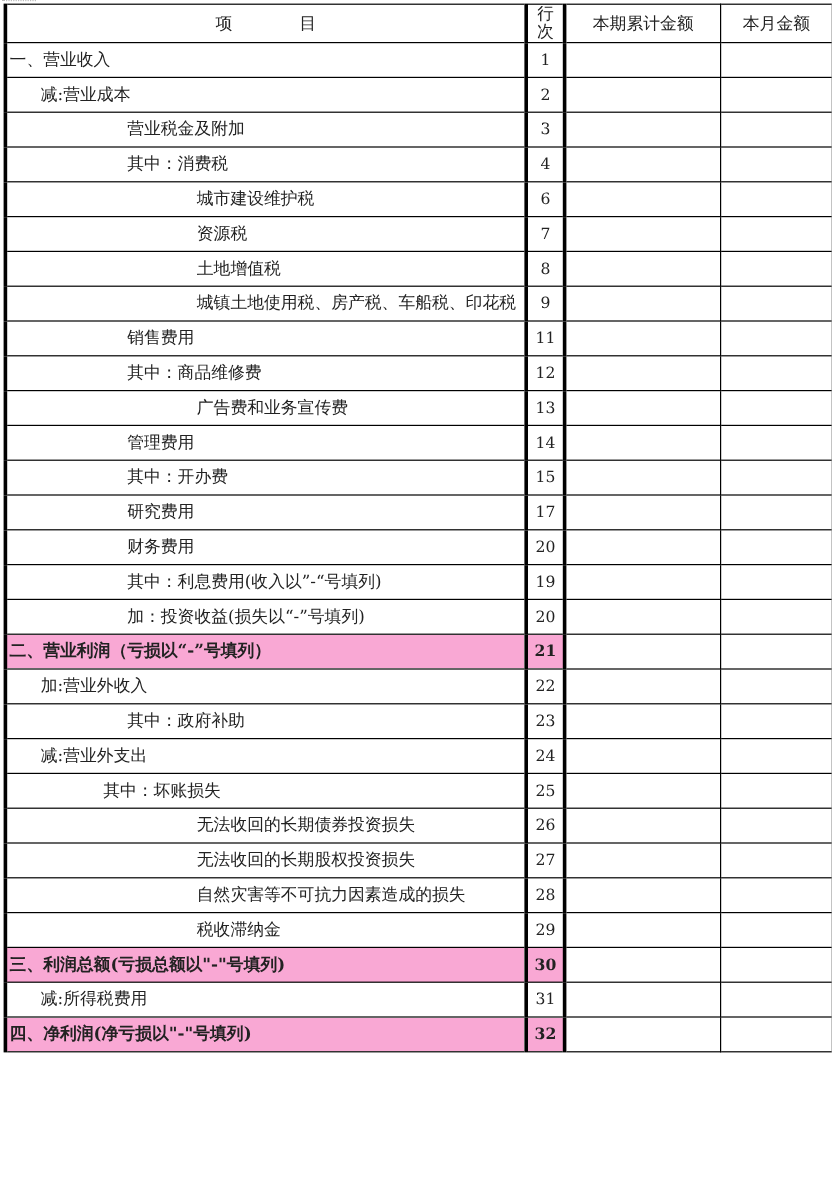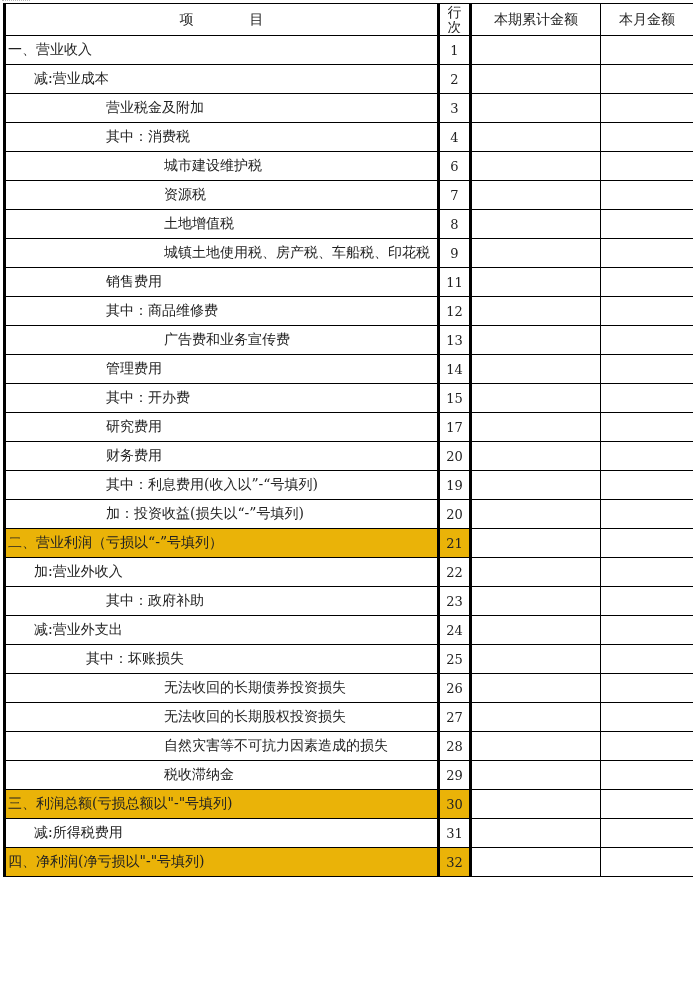--- a/index.html
+++ b/index.html
@@ -54,21 +54,21 @@
       font-size: 13px;
     }
     th.no {
       font-size: 14px;
       line-height: 15px;
       vertical-align: top;
       padding-top: 1px;
     }
     td.cum, th.cum { border-right: 1.5px solid #000; text-align: center; }
     td.mon, th.mon { border-right: 1.5px solid #000; text-align: center; }
-    tr.shaded td.item, tr.shaded td.no { background: #eab308; }
+    tr.shaded td.item, tr.shaded td.no { background: #f9a8d4; font-weight: bold; }
     .lvl0 { padding-left: 2px; }
     .lvl1 { padding-left: 28px; }
     .lvl2 { padding-left: 100px; }
     .lvl3 { padding-left: 158px; }
     .lvl1b { padding-left: 80px; }
     .hdr-gap { display: inline-block; width: 56px; }
     .hdr-no { display: block; height: 28px; overflow: hidden; }
     .corner-mark {
       position: absolute;
       left: 2px;

